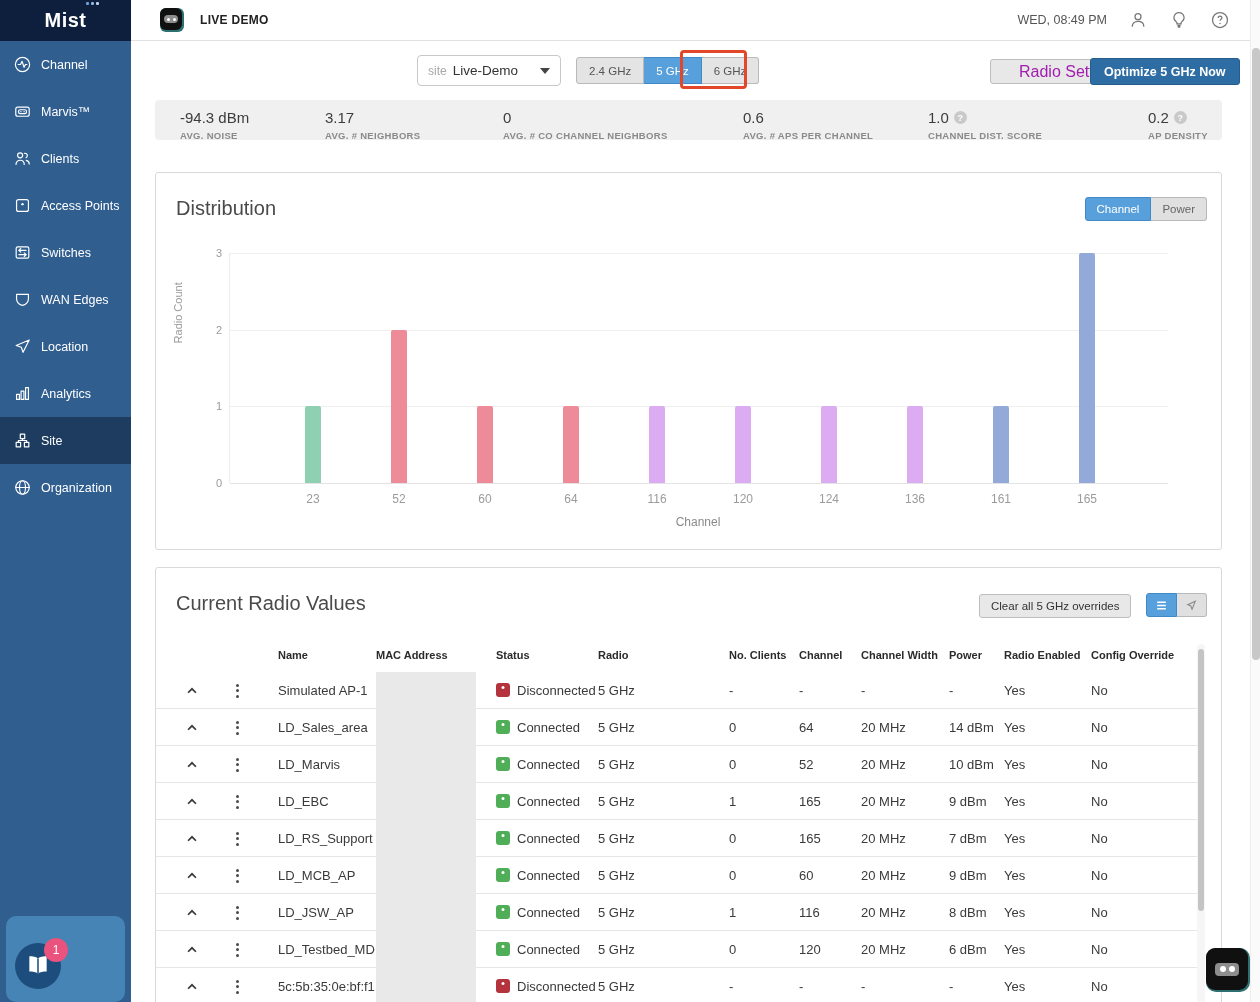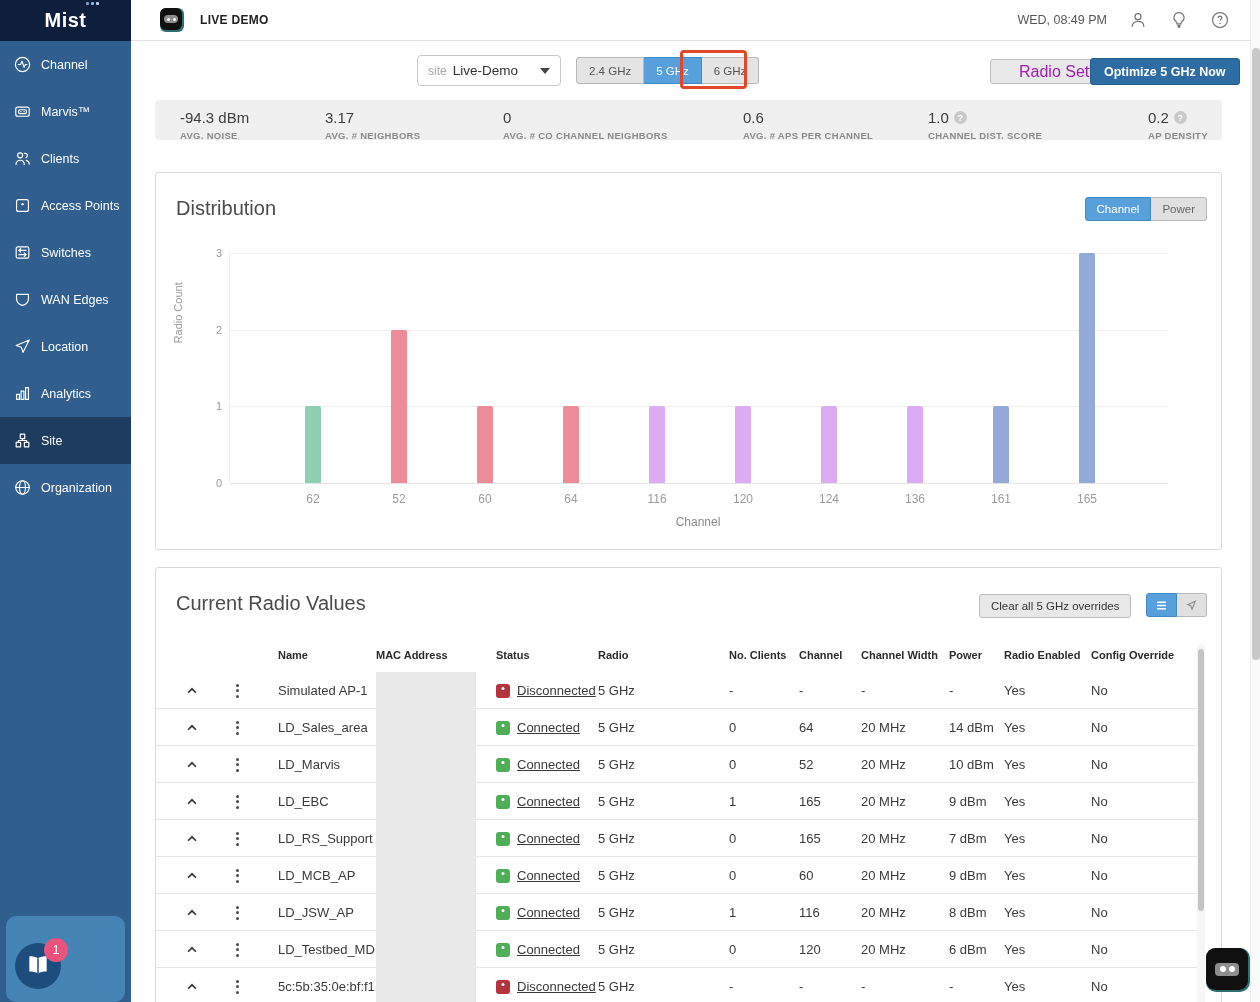--- a/index.html
+++ b/index.html
@@ -98,21 +98,21 @@
   #clear-btn { position:absolute; left:823px; top:26px; height:24px; padding:0 11px; font-size:11.5px;
     color:#333; background:#e8e8e8; border:1px solid #bdbdbd; border-radius:3px; cursor:pointer; }
   #view-toggle { right:14px; top:25px; }
   .seg-btn.icon-btn { padding:0 8px; }
   #table-wrap { position:absolute; left:0; top:78px; width:1041px; }
   .trow { display:grid; grid-template-columns:48px 40px 120px 120px 102px 131px 70px 62px 88px 55px 87px 106px;
     padding-left:12px; align-items:center; height:37px; border-bottom:1px solid #e6e6e6; font-size:13px; color:#3a3a3a; }
   .trow.thead { height:18px; border-bottom:none; font-size:11px; font-weight:bold; color:#2b2b2b; margin-bottom:8px; }
   .cell-name { padding-left:22px; overflow:hidden; white-space:nowrap; }
   .mac-redact { width:100px; height:37px; background:#e9e9e9; }
-  .cell-status { display:flex; align-items:center; gap:7px;text-decoration:underline; }
+  .cell-status { display:flex; gap:7px; }
   .stat-ico { width:14px; height:14px; border-radius:3px; position:relative; flex:0 0 14px; }
   .stat-ico::after { content:''; position:absolute; left:50%; top:3px; transform:translateX(-50%);
     width:3px; height:3px; border-radius:50%; background:#fff; }
   .stat-ico.ok { background:#4fae57; } .stat-ico.bad { background:#b4333d; }
   .expander { display:flex; justify-content:center; cursor:pointer; }
   .dots-menu { display:flex; flex-direction:column; gap:2.5px; align-items:center; cursor:pointer; width:14px; margin-left:14px; }
   .dots-menu i { width:3px; height:3px; border-radius:50%; background:#4a4a4a; }
   #inner-scroll { position:absolute; left:1041px; top:76px; width:8px; height:376px; background:#f6f6f6; border-radius:4px; }
   #inner-thumb { position:absolute; left:1px; top:5px; width:6px; height:262px; background:#c4c4c4; border-radius:3px; }
 
@@ -319,21 +319,21 @@
     <div id="plot">
         <div class="gridline zero" style="top: 230px;"></div>
         <div class="ytick" style="top: 230px;">0</div>
         <div class="gridline" style="top: 153.333px;"></div>
         <div class="ytick" style="top: 153.333px;">1</div>
         <div class="gridline" style="top: 76.6667px;"></div>
         <div class="ytick" style="top: 76.6667px;">2</div>
         <div class="gridline" style="top: 0px;"></div>
         <div class="ytick" style="top: 0px;">3</div>
         <div class="bar" style="left: 75px; top: 153.333px; height: 76.6667px; background: rgb(143, 208, 178);"></div>
-        <div class="xtick" style="left: 83px;">62</div>
+        <div class="xtick" style="left: 83px;">23</div>
         <div class="bar" style="left: 161px; top: 76.6667px; height: 153.333px; background: rgb(237, 139, 152);"></div>
         <div class="xtick" style="left: 169px;">52</div>
         <div class="bar" style="left: 247px; top: 153.333px; height: 76.6667px; background: rgb(237, 139, 152);"></div>
         <div class="xtick" style="left: 255px;">60</div>
         <div class="bar" style="left: 333px; top: 153.333px; height: 76.6667px; background: rgb(237, 139, 152);"></div>
         <div class="xtick" style="left: 341px;">64</div>
         <div class="bar" style="left: 419px; top: 153.333px; height: 76.6667px; background: rgb(220, 172, 242);"></div>
         <div class="xtick" style="left: 427px;">116</div>
         <div class="bar" style="left: 505px; top: 153.333px; height: 76.6667px; background: rgb(220, 172, 242);"></div>
         <div class="xtick" style="left: 513px;">120</div>

